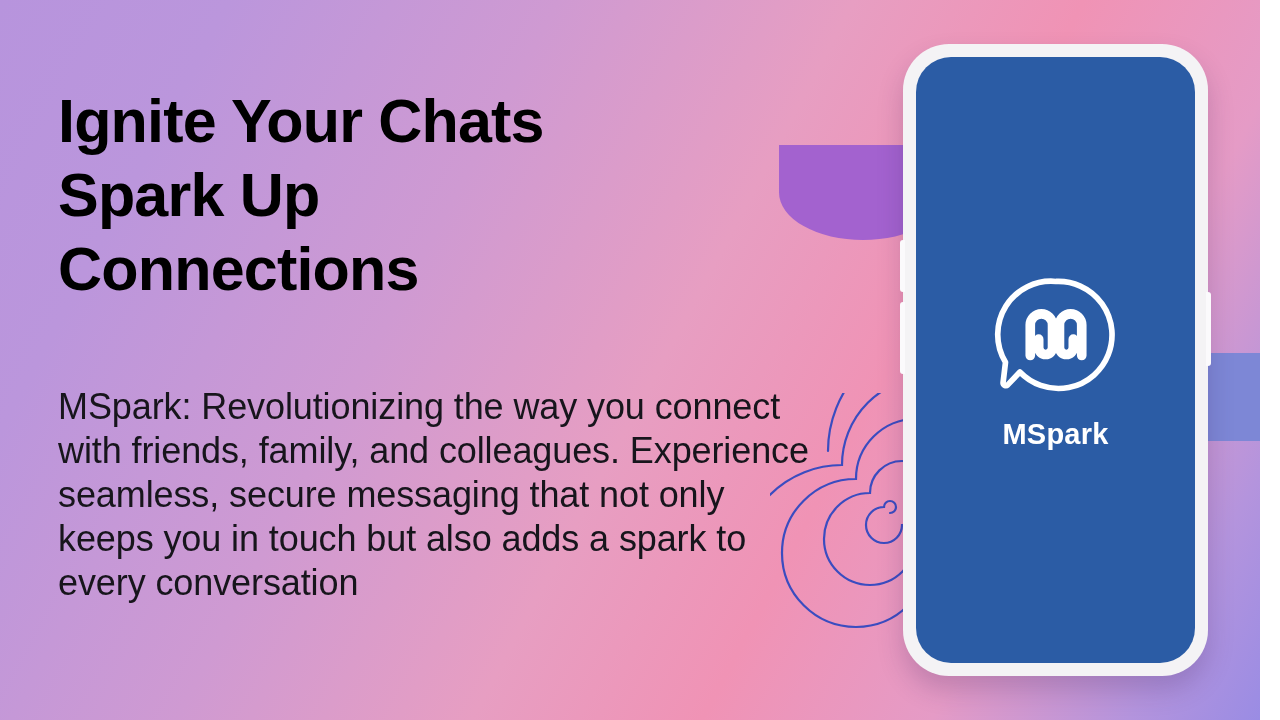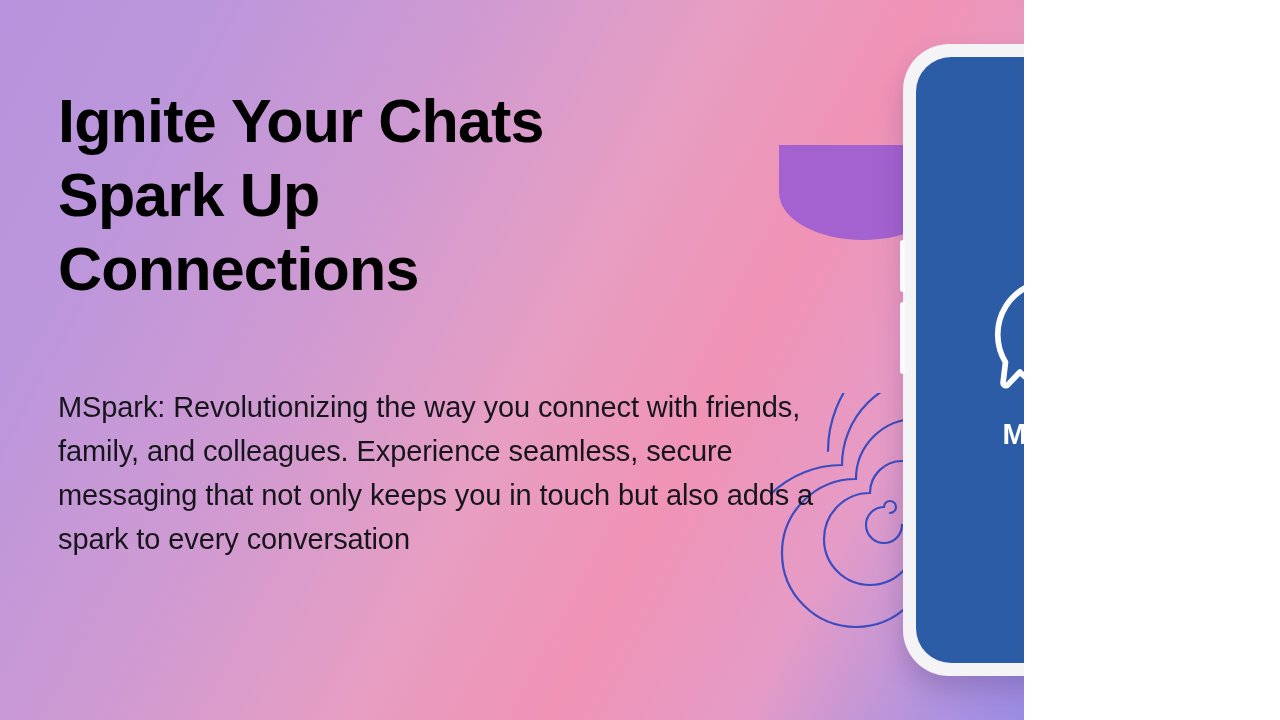--- a/index.html
+++ b/index.html
@@ -6,21 +6,21 @@
     margin: 0;
     padding: 0;
     background: #ffffff;
   }
   body {
     font-family: "Liberation Sans", sans-serif;
   }
 
   #slide {
     position: relative;
-    width: 1024px;
+    width: 1260px;
     height: 720px;
     overflow: hidden;
     background: linear-gradient(118deg,
         #b794dd 0%,
         #bb96dc 14%,
         #cf9ad2 34%,
         #e79ec2 52%,
         #f093b5 66%,
         #e59bc6 80%,
         #b494dd 92%,
@@ -76,21 +76,21 @@
   }
 
   .subcopy {
     position: absolute;
     left: 58px;
     top: 385px;
     width: 760px;
     margin: 0;
     color: #17151c;
     font-family: "Liberation Sans", sans-serif;
-    font-size: 29px;
+    font-size: 36px;
     line-height: 44px;
     font-weight: normal;
     letter-spacing: -0.1px;
   }
 
   
   .phone {
     position: absolute;
     left: 903px;
     top: 44px;

